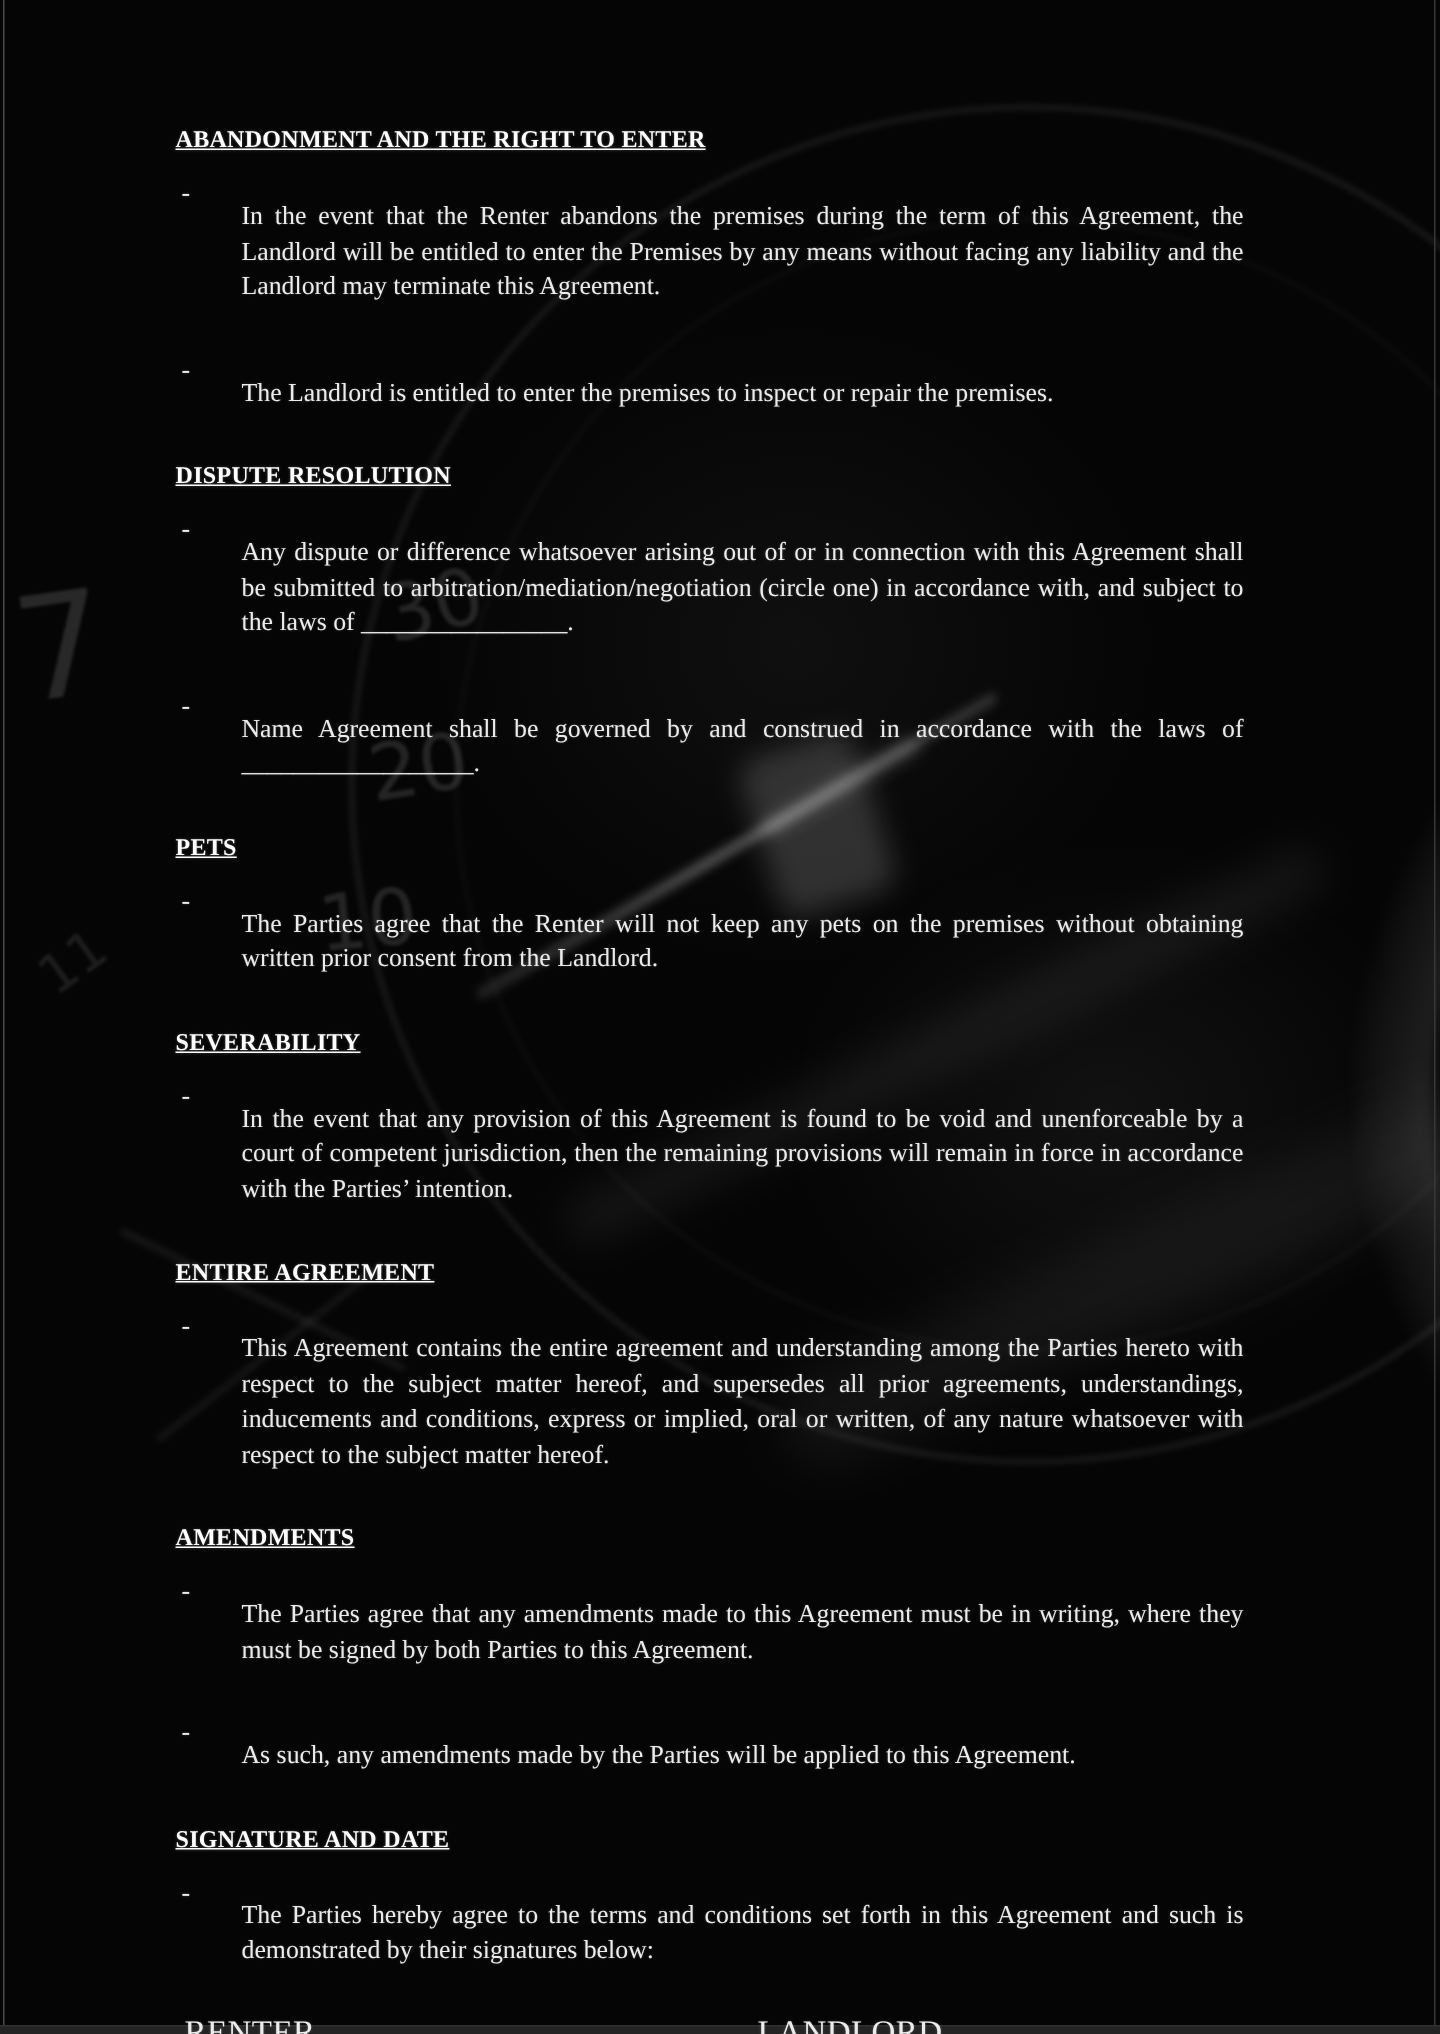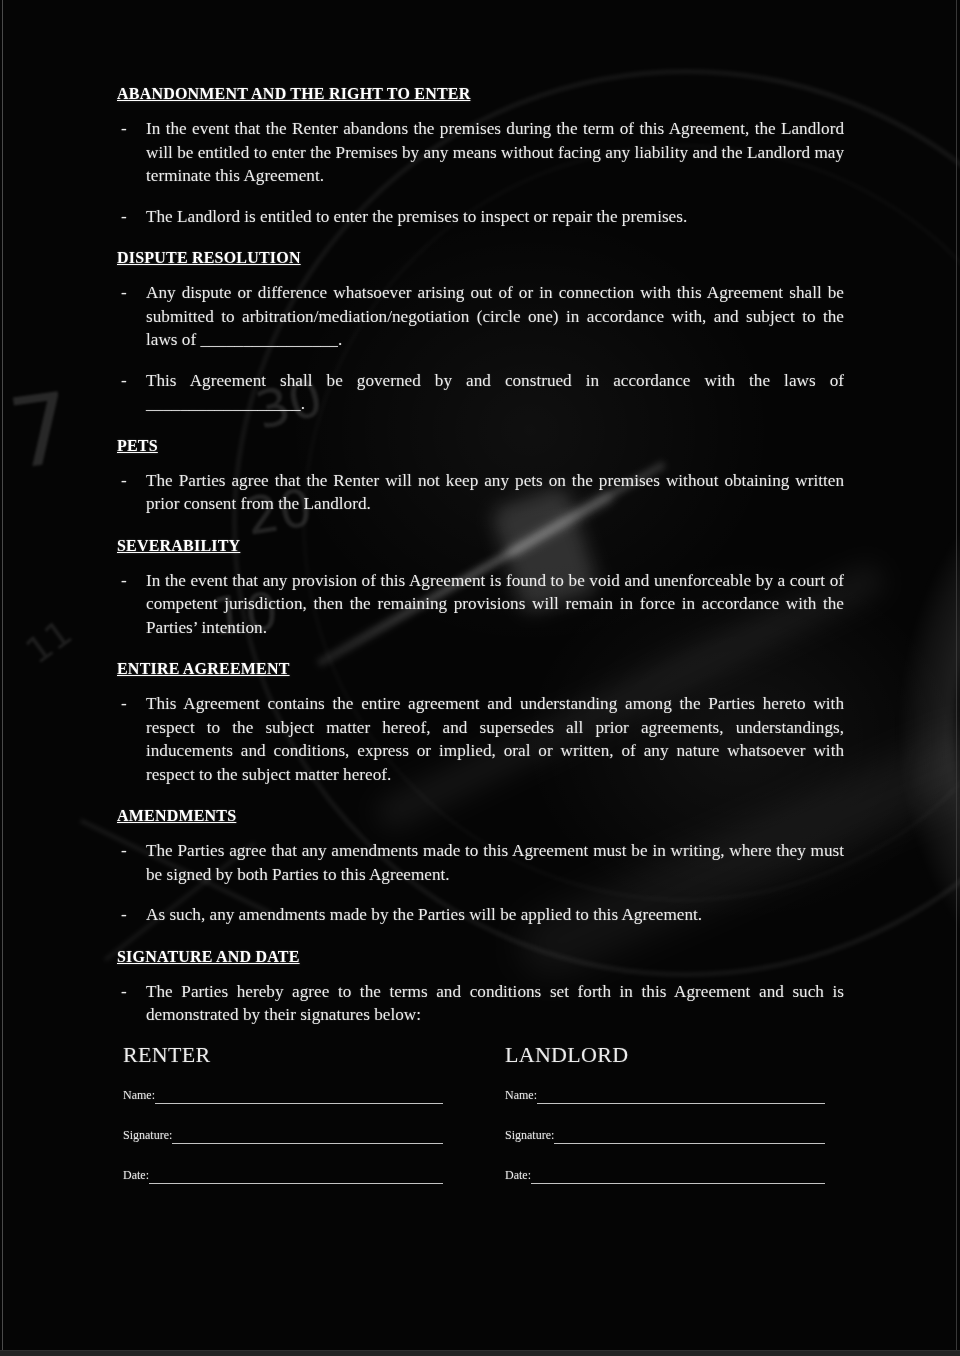--- a/index.html
+++ b/index.html
@@ -53,21 +53,21 @@
   
   .content{position:absolute;left:117px;top:82px;width:727px;color:#ececec;}
   h2{margin:18px 0 0;font-size:16px;line-height:24px;font-weight:bold;color:#ffffff;
      text-decoration:underline;letter-spacing:0.2px;
      text-shadow:0 0 2px rgba(255,255,255,0.28);}
   h2:first-child{margin-top:0;}
   .bullet{display:flex;margin-top:17px;}
   h2 + .bullet{margin-top:11px;}
   .dash{flex:0 0 29px;font-size:17.2px;line-height:23.5px;padding-left:4px;box-sizing:border-box;
      text-shadow:0 0 2px rgba(255,255,255,0.22);}
-  .bullet p{flex:1;margin:0;font-size:17.2px;line-height:23.5px;text-align:justify;
+  .bullet p{flex:1;margin:15px;font-size:17.2px;line-height:23.5px;text-align:justify;
      text-shadow:0 0 2px rgba(255,255,255,0.22);}
   
   .sig-cols{display:flex;margin-top:16px;}
   .col-left{width:320px;margin-left:6px;margin-right:62px;}
   .col-right{width:320px;}
   .party{font-size:22px;line-height:24px;letter-spacing:0.3px;
      text-shadow:0 0 2px rgba(255,255,255,0.22);}
   .sig-row{display:flex;margin-top:16px;font-size:12px;line-height:24px;
      text-shadow:0 0 2px rgba(255,255,255,0.22);}
   .fill-line{flex:1;border-bottom:1px solid #c4c4c4;margin-bottom:3px;}
@@ -111,21 +111,21 @@
   </div>
 
   <h2>DISPUTE RESOLUTION</h2>
   <div class="bullet">
     <span class="dash">-</span>
     <p>Any dispute or difference whatsoever arising out of or in connection with this Agreement shall be submitted to arbitration/mediation/negotiation (circle one) in accordance with, and subject to the laws of ________________.</p>
   </div>
 
   <div class="bullet">
     <span class="dash">-</span>
-    <p>This Agreement shall be governed by and construed in accordance with the laws of __________________.</p>
+    <p>Name Agreement shall be governed by and construed in accordance with the laws of __________________.</p>
   </div>
 
   <h2>PETS</h2>
   <div class="bullet">
     <span class="dash">-</span>
     <p>The Parties agree that the Renter will not keep any pets on the premises without obtaining written prior consent from the Landlord.</p>
   </div>
 
   <h2>SEVERABILITY</h2>
   <div class="bullet">

